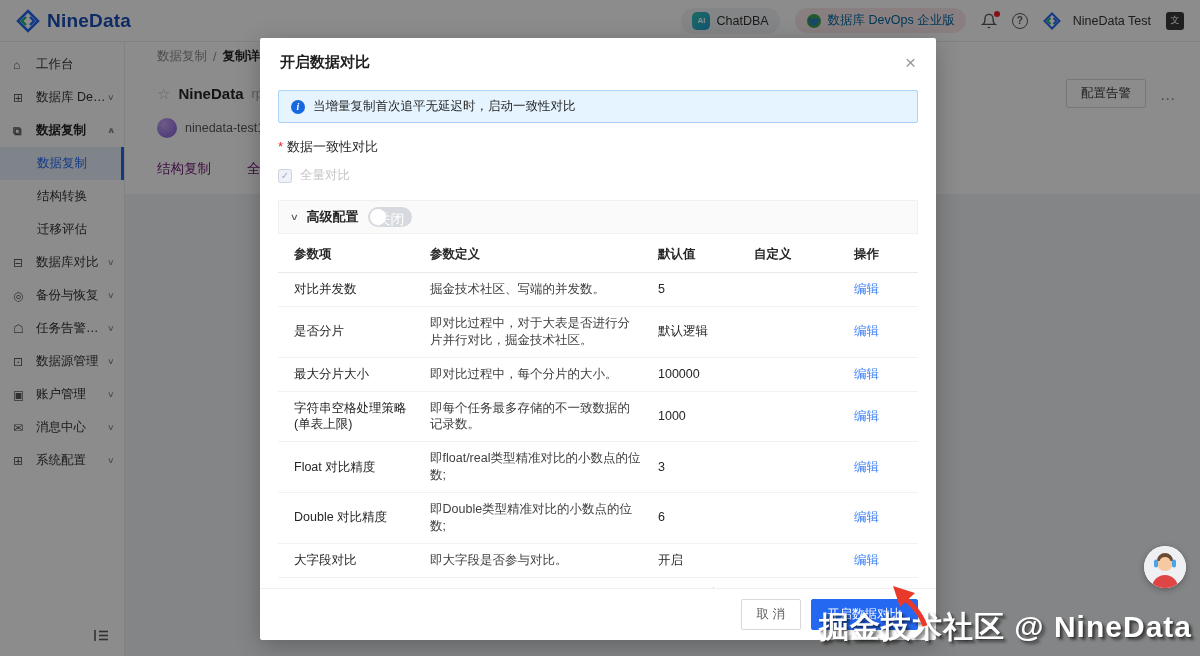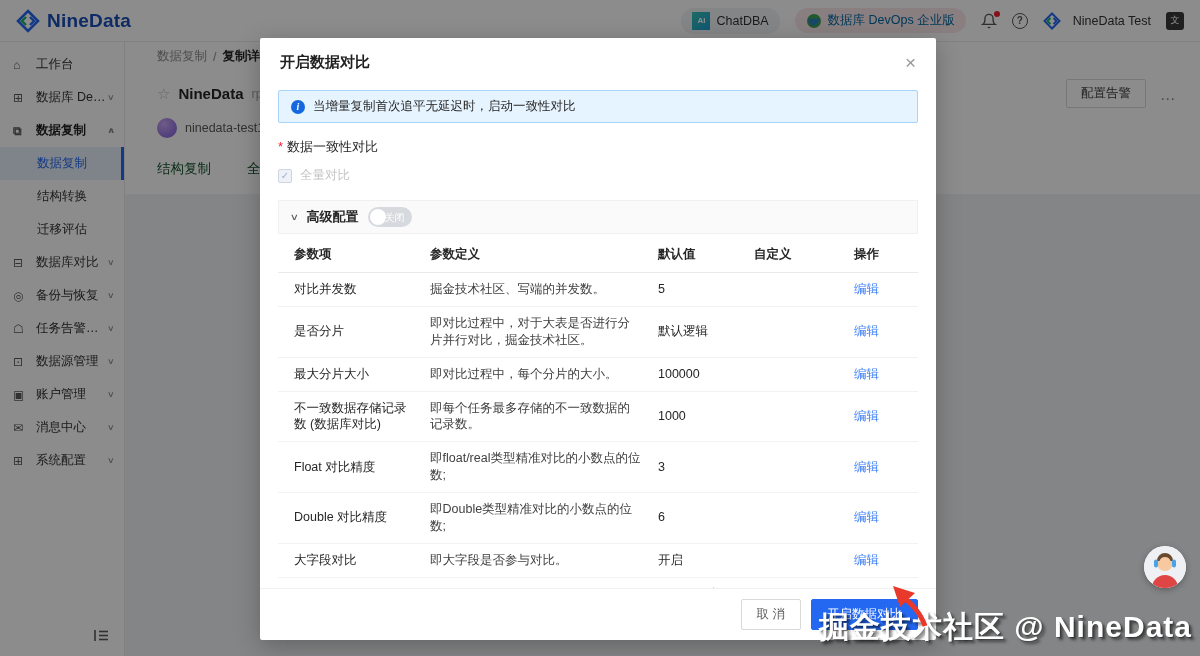--- a/index.html
+++ b/index.html
@@ -11,21 +11,21 @@
   
   .topbar { position: absolute; top:0; left:0; right:0; height:42px; background:#fff;
     border-bottom:1px solid #ececec; display:flex; align-items:center;
     justify-content:space-between; padding:0 16px; z-index:1; }
   .brand { display:flex; align-items:center; gap:7px; }
   .brand-name { font-size:19px; font-weight:bold; color:#1a4fb8; letter-spacing:.2px; }
   .top-right { display:flex; align-items:center; gap:15px; }
   .pill { display:flex; align-items:center; gap:6px; padding:4px 11px; border-radius:15px;
     font-size:12.5px; color:#333; background:#f1f2f4; cursor:pointer; }
   .pill.edition { background:#fae8ec; color:#0369a1; }
-  .ai-icon { width:18px; height:18px; border-radius:0; color:#fff; font-size:8px; font-weight:bold;
+  .ai-icon { width:18px; height:18px; border-radius:5px; color:#fff; font-size:8px; font-weight:bold;
     display:flex; align-items:center; justify-content:center;
     background:linear-gradient(135deg,#35c3b4,#1e9ed6); }
   .icon-btn { position:relative; display:flex; align-items:center; cursor:pointer; }
   .badge-dot { position:absolute; top:-2px; right:-3px; width:6px; height:6px; border-radius:50%; background:#f5222d; }
   .help-circle { width:16px; height:16px; border:1.5px solid #595959; border-radius:50%;
     font-size:10px; color:#595959; display:flex; align-items:center; justify-content:center; font-weight:bold; }
   .account { display:flex; align-items:center; gap:12px; font-size:12.5px; color:#333; cursor:pointer; }
   .translate-icon { width:18px; height:18px; background:#3a3a3a; border-radius:3px; color:#fff;
     font-size:9px; display:flex; align-items:center; justify-content:center; cursor:pointer; }
   
@@ -52,21 +52,21 @@
   .inst-id { font-size:12.5px; color:#a8a8a8; }
   .inst-actions { margin-left:auto; display:flex; align-items:flex-end; gap:14px; }
   .btn-plain { background:#fff; border:1px solid #d9d9d9; border-radius:2px; padding:5px 14px;
     font-size:12.5px; color:#404040; cursor:pointer; }
   .more-dots { color:#8c8c8c; font-size:15px; letter-spacing:1px; cursor:pointer; }
   .creator-row { margin-top:10px; display:flex; align-items:center; gap:8px; }
   .mini-avatar { width:20px; height:20px; border-radius:50%;
     background:radial-gradient(circle at 35% 30%, #c9a6f5, #7d5bd6); }
   .creator-text { font-size:12.5px; color:#595959; }
   .tabs-row { margin-top:22px; display:flex; gap:36px; }
-  .tab { font-size:13.5px; color:#14532d; cursor:pointer; }
+  .tab { font-size:13.5px; color:#701a75; cursor:pointer; }
   
   .overlay { position:absolute; inset:0; background:rgba(0,0,0,.45); z-index:10; }
   .modal { position:absolute; left:260px; top:38px; width:676px; height:602px; background:#fff;
     border-radius:2px; z-index:20; display:flex; flex-direction:column; box-shadow:0 6px 24px rgba(0,0,0,.25); }
   .modal-header { padding:15px 20px 9px 20px; display:flex; align-items:center; justify-content:space-between; }
   .modal-title { font-size:15px; font-weight:bold; color:#1f1f1f; }
   .modal-close { font-size:19px; color:#999; line-height:1; cursor:pointer; }
   .modal-body { padding:0 18px; flex:1; overflow:hidden; }
   .banner { margin-top:9px; background:#e6f4ff; border:1px solid #a9d3f8; border-radius:2px;
     padding:7px 12px; font-size:12.5px; color:#262626; display:flex; align-items:center; gap:8px; }
@@ -78,21 +78,21 @@
   .checkbox-row { margin-top:11px; display:flex; align-items:center; gap:8px; }
   .checkbox { width:14px; height:14px; background:#eef2f8; border:1px solid #cfd6e0; border-radius:2px;
     color:#9fb0c8; font-size:10px; line-height:12px; text-align:center; }
   .checkbox-label { font-size:12.5px; color:#c4c4c4; }
   .adv-bar { margin-top:16px; background:#fafafa; border:1px solid #f0f0f0; height:34px;
     display:flex; align-items:center; gap:9px; padding:0 12px; }
   .adv-chev { font-size:9px; color:#595959; transform:scaleX(1.4); }
   .adv-label { font-size:13px; font-weight:bold; color:#262626; }
   .toggle { width:44px; height:20px; border-radius:10px; background:#d6d9de; position:relative; cursor:pointer; }
   .toggle-knob { position:absolute; left:2px; top:2px; width:16px; height:16px; border-radius:50%; background:#fff; }
-  .toggle-text { position:absolute; right:7px; top:4px; font-size:10px; color:#fff; }
+  .toggle-text { position:absolute; right:7px; top:4px; font-size:14px; color:#fff; }
   
   table { width:100%; border-collapse:collapse; margin-top:3px; table-layout:fixed; }
   th { text-align:left; font-size:12.5px; font-weight:bold; color:#262626;
     padding:9px 8px; border-bottom:1px solid #e9e9e9; }
   td { font-size:12.5px; color:#262626; padding:8px 8px; border-bottom:1px solid #f2f2f2;
     line-height:1.35; vertical-align:middle; }
   th:first-child, td:first-child { padding-left:16px; }
   tr:last-child td { border-bottom:none; }
   .c-def { color:#404040; }
   .edit-link { color:#3d7ff7; cursor:pointer; text-decoration:none; }
@@ -308,21 +308,21 @@
             <td class="c-action"><a class="edit-link">编辑</a></td>
           </tr>
           <tr class="param-row">
             <td class="c-name">最大分片大小</td>
             <td class="c-def">即对比过程中，每个分片的大小。</td>
             <td class="c-default">100000</td>
             <td class="c-custom"></td>
             <td class="c-action"><a class="edit-link">编辑</a></td>
           </tr>
           <tr class="param-row">
-            <td class="c-name">不一致数据存储记录数 (数据库对比)</td>
+            <td class="c-name">字符串空格处理策略 (单表上限)</td>
             <td class="c-def">即每个任务最多存储的不一致数据的记录数。</td>
             <td class="c-default">1000</td>
             <td class="c-custom"></td>
             <td class="c-action"><a class="edit-link">编辑</a></td>
           </tr>
           <tr class="param-row">
             <td class="c-name">Float 对比精度</td>
             <td class="c-def">即float/real类型精准对比的小数点的位数;</td>
             <td class="c-default">3</td>
             <td class="c-custom"></td>

